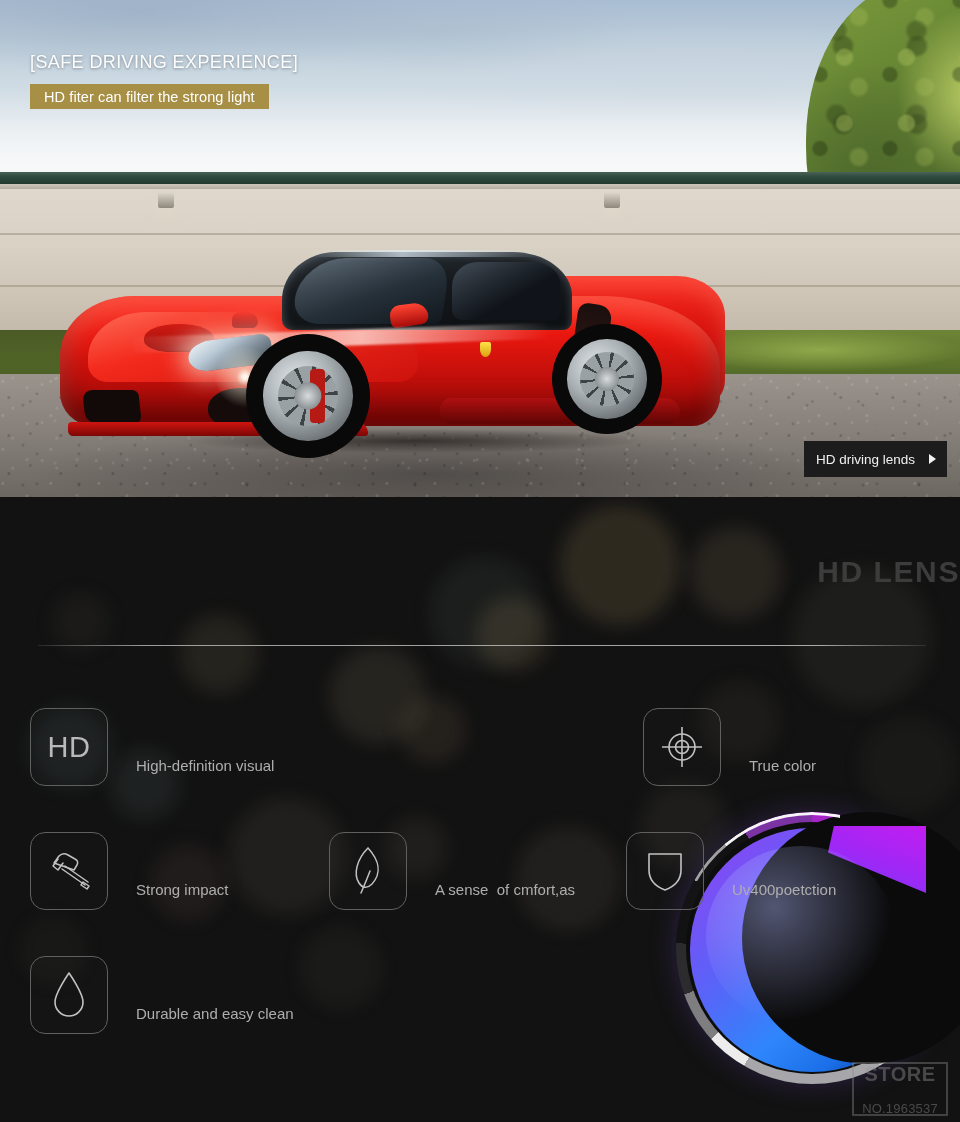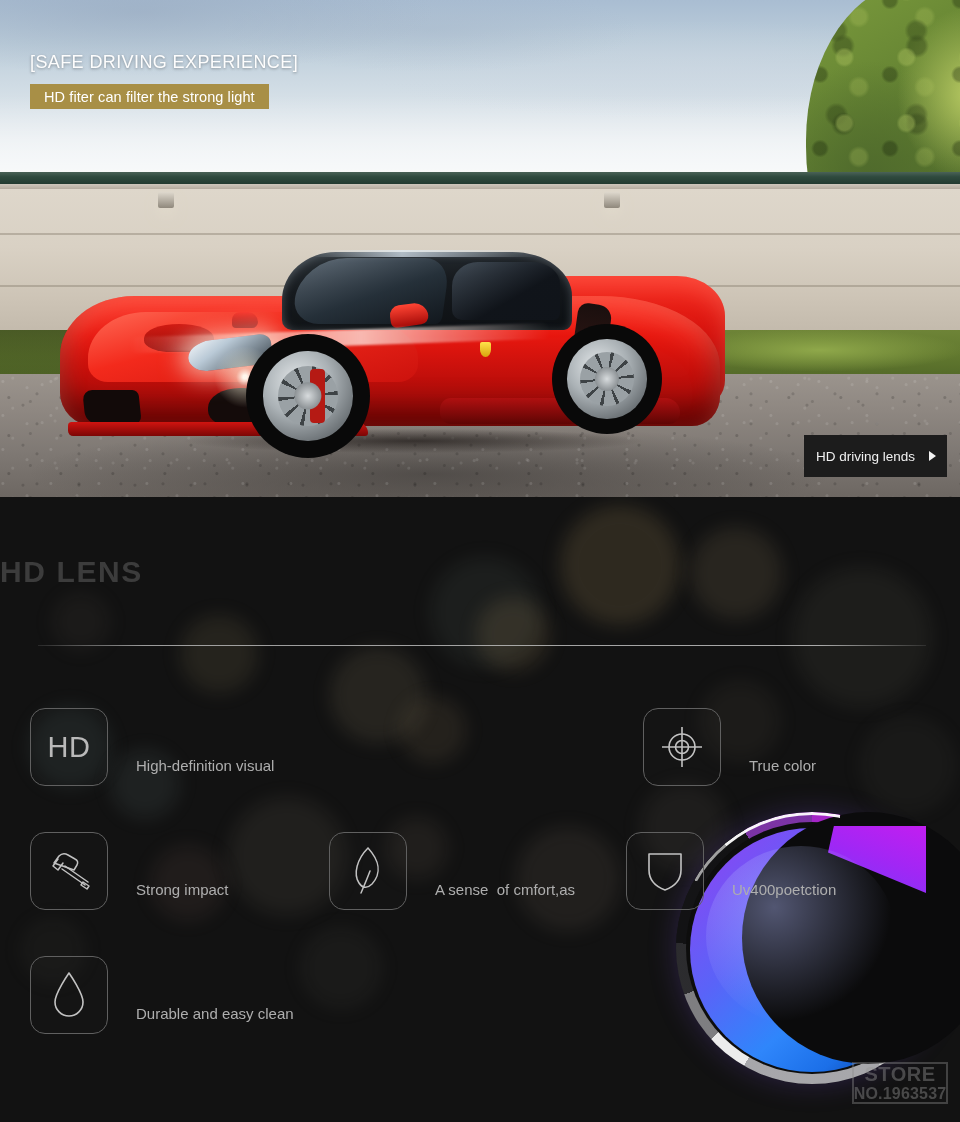--- a/index.html
+++ b/index.html
@@ -248,40 +248,40 @@
     font-size:18px; letter-spacing:.4px; color:#fdfdfd;
     text-shadow:0 1px 3px rgba(0,0,0,.35);
   }
   .hero-band{
     position:absolute; left:30px; top:84px; height:25px;
     background:#a88f46; color:#ffffff;
     display:flex; align-items:center; padding:0 14px;
     font-size:14.5px; letter-spacing:.1px;
   }
   .hero-cta{
-    position:absolute; right:13px; bottom:20px; height:42px;
+    position:absolute; right:13px; bottom:20px; height:36px;
     background:#1c1c1c; color:#f0f0f0;
     display:flex; align-items:center; gap:14px; padding:0 11px 0 12px;
     font-size:13.5px;
   }
   .hero-cta .tri{
     width:0;height:0;border-left:7px solid #f2f2f2;
     border-top:5px solid transparent; border-bottom:5px solid transparent;
   }
 
   
   .dark {
     position:absolute; left:0; top:497px; width:960px; height:625px;
     background:#121212; overflow:hidden;
   }
   .bokeh { position:absolute; inset:0; }
   .bokeh i{ position:absolute; border-radius:50%; display:block; filter:blur(9px); }
 
   .section-title{
-    position:absolute; left:0; top:58px; width:960px; text-align:left;
+    position:absolute; left:0; top:58px; width:960px; text-align:right;
     font-size:30px; font-weight:bold; letter-spacing:1.6px; color:#3c3c3c;
   }
   .divider{
     position:absolute; left:38px; top:148px; width:888px; height:1px;
     background:linear-gradient(90deg, rgba(170,170,170,.15), rgba(190,190,190,.8) 12%, rgba(195,195,195,.85) 88%, rgba(170,170,170,.15));
   }
 
   
   .lens-wrap{ position:absolute; left:676px; top:812px; width:284px; height:290px; }
   .lens{
@@ -339,27 +339,27 @@
   }
   .feat-box .hd-text{ font-size:29px; color:#b9b9b9; letter-spacing:.5px; }
   .feat-label{
     margin-left:28px; font-size:15px; color:#aeaeae; white-space:pre;
     align-self:flex-end; padding-bottom:12px;
   }
   .feat svg{ display:block; }
 
   
   .watermark{
-    position:absolute; left:852px; top:1062px; width:96px; height:42px;
+    position:absolute; left:852px; top:1062px; width:96px; height:54px;
     border:2px solid rgba(140,140,140,.40);
     display:flex; flex-direction:column; align-items:center; justify-content:flex-start;
     line-height:1;
   }
   .watermark .w1{ font-size:20px; font-weight:bold; color:rgba(150,150,150,.42); letter-spacing:.5px; }
-  .watermark .w2{ font-size:16px; font-weight:bold; color:rgba(150,150,150,.42); margin-top:2px; letter-spacing:.2px; }
+  .watermark .w2{ font-size:13px; font-weight:normal; color:rgba(150,150,150,.42); margin-top:18px; letter-spacing:.2px; }
 </style>
 </head>
 <body>
 
 <div class="hero">
   <div class="sky"></div>
   <div class="sky-haze"></div>
 
   <div class="tree-trunk"></div>
   <div class="tree-canopy"></div>

